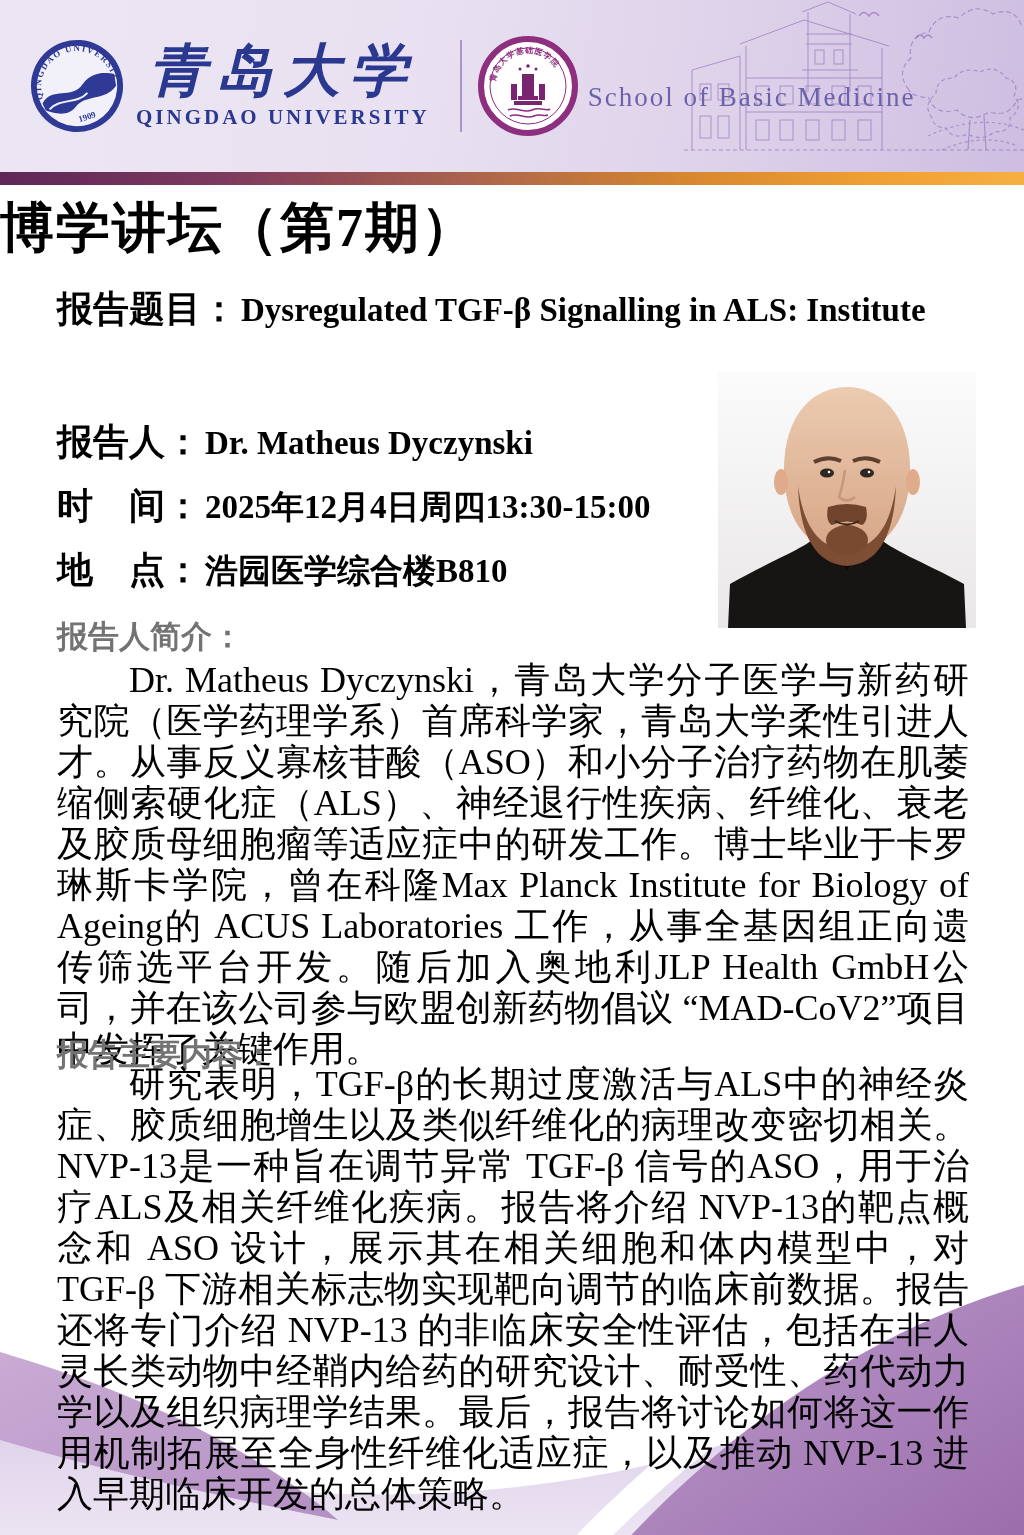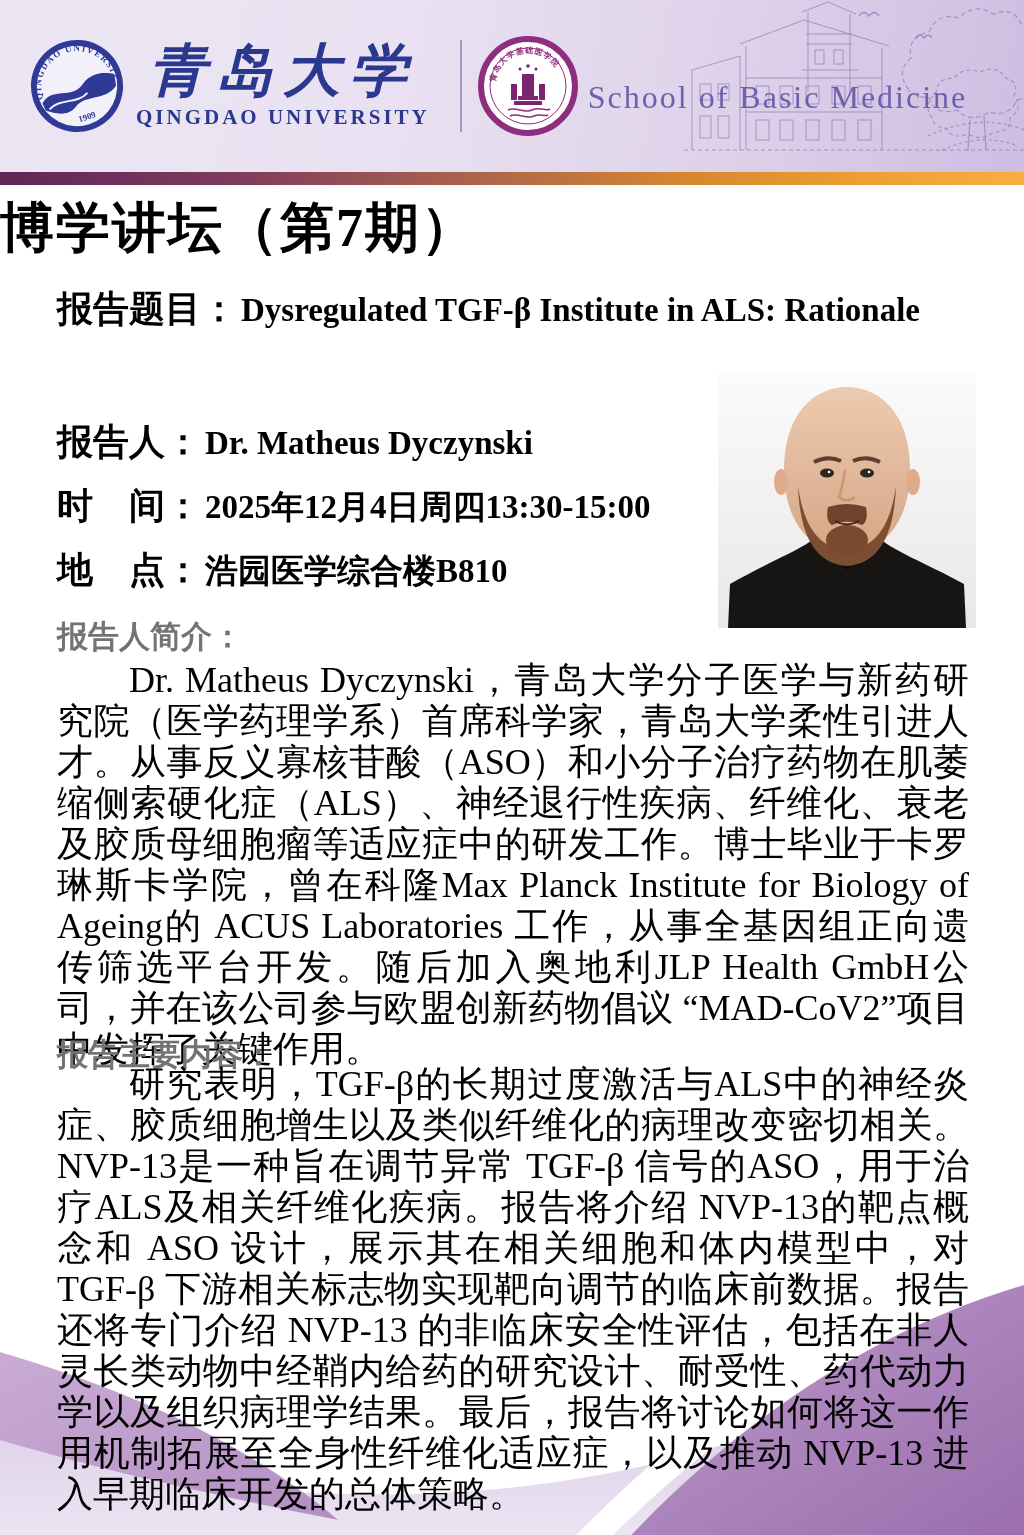--- a/index.html
+++ b/index.html
@@ -31,21 +31,21 @@
     margin-top:6px; white-space:nowrap;
   }
   .logo-divider{ width:2px; height:92px; background:#a796c8; margin:0 16px 0 4px; }
   .school-block{ margin-left:10px; }
   .school-cn{
     font-family:"Liberation Sans","DejaVu Sans",sans-serif;
     font-size:50px; font-weight:bold; letter-spacing:6px; color:#5a50a5;
     line-height:1; white-space:nowrap;
   }
   .school-en{
-    font-size:32px; color:#6c62ab; letter-spacing:2px; margin-top:23px; white-space:nowrap;
+    font-size:27px; color:#6c62ab; letter-spacing:2px; margin-top:23px; white-space:nowrap;
   }
   .grad-bar{
     position:absolute; left:0; top:172px; width:1024px; height:13px;
     background:linear-gradient(90deg,#5f2657 0%,#7d3a5e 22%,#a9624d 45%,#d8892f 68%,#ef9f33 85%,#f6b03f 100%);
   }
   
   .page-title{
     position:absolute; left:0; top:192px; width:1024px; text-align:left;
     font-size:54px; font-weight:bold; color:#000; letter-spacing:2px; z-index:2;
   }
@@ -174,21 +174,21 @@
       </div>
     </div>
   </div>
 
   <div class="grad-bar"></div>
 
   <div class="page-title">博学讲坛（第7期）</div>
 
   <div class="info-line t1">
     <span class="info-label">报告题目：</span>
-    <span class="info-value">Dysregulated TGF-β Institute in ALS: Rationale</span>
+    <span class="info-value">Dysregulated TGF-β Signalling in ALS: Institute</span>
   </div>
   <div class="info-line t3">
     <span class="info-label">报告人：</span>
     <span class="info-value">Dr. Matheus Dyczynski</span>
   </div>
   <div class="info-line t4">
     <span class="info-label">时　间：</span>
     <span class="info-value">2025年12月4日周四13:30-15:00</span>
   </div>
   <div class="info-line t5">

